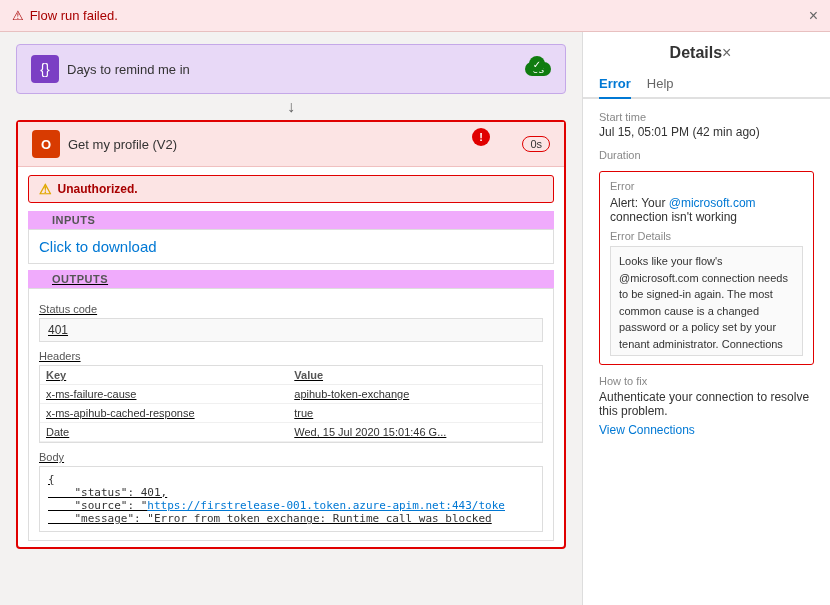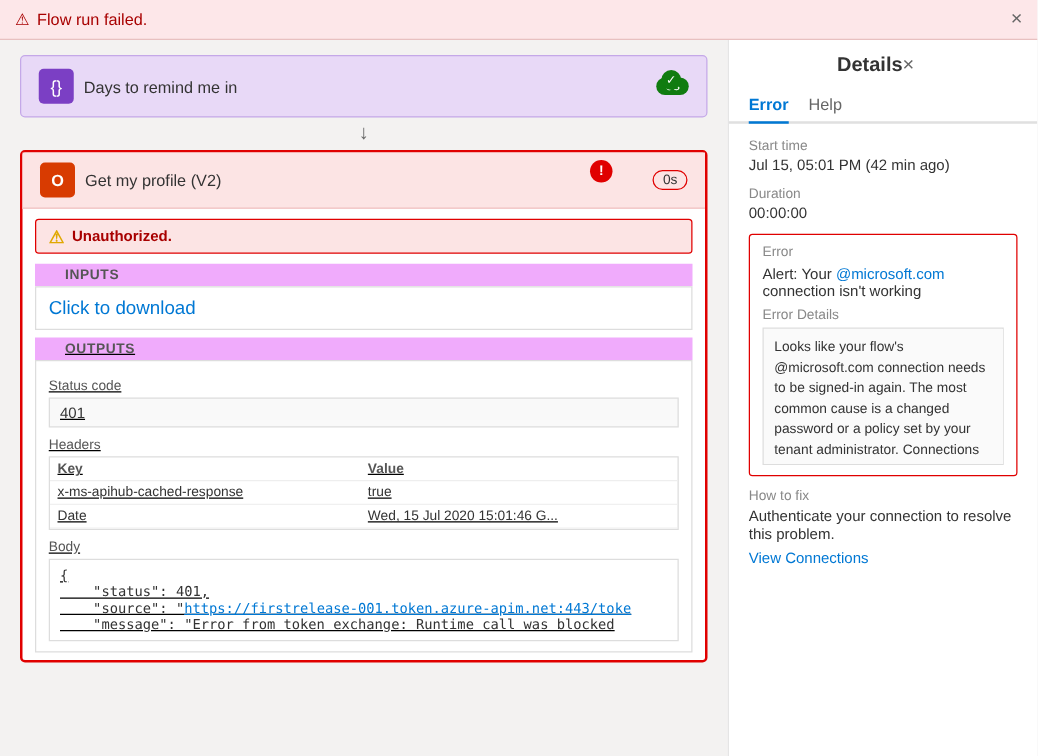--- a/index.html
+++ b/index.html
@@ -481,20 +481,24 @@
           <div class="headers-label">Headers</div>
           <div class="headers-scroll">
             <table class="headers-table">
               <thead>
                 <tr>
                   <th>Key</th>
                   <th>Value</th>
                 </tr>
               </thead>
               <tbody id="headers-tbody">
+              <tr>
+                    <td>x-ms-failure-cause</td>
+                    <td>apihub-token-exchange</td>
+                  </tr>
                   <tr>
                     <td>x-ms-apihub-cached-response</td>
                     <td>true</td>
                   </tr>
                   <tr>
                     <td>Date</td>
                     <td>Wed, 15 Jul 2020 15:01:46 G...</td>
                   </tr>
                 </tbody>
             </table>
@@ -523,21 +527,20 @@
       <div class="tab">Help</div>
     </div>
 
     <div class="details-content">
       <div class="detail-row">
         <div class="detail-key">Start time</div>
         <div class="detail-value">Jul 15, 05:01 PM (42 min ago)</div>
       </div>
       <div class="detail-row">
         <div class="detail-key">Duration</div>
-        <div class="detail-value">00:00:00</div>
       </div>
 
       <div class="error-section">
         <div class="error-section-title">Error</div>
         <div class="error-alert">
           <span>Alert: Your</span>
           <span class="email">@microsoft.com</span>
           <br>
           <span>connection isn't working</span>
         </div>

